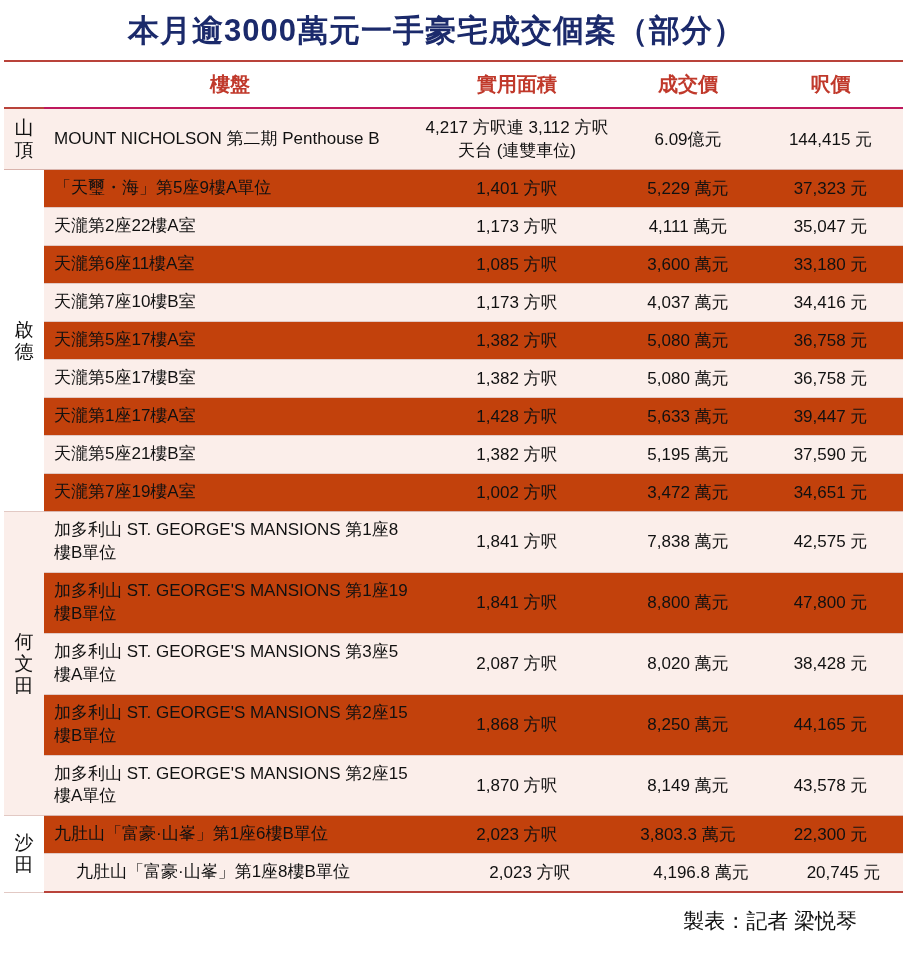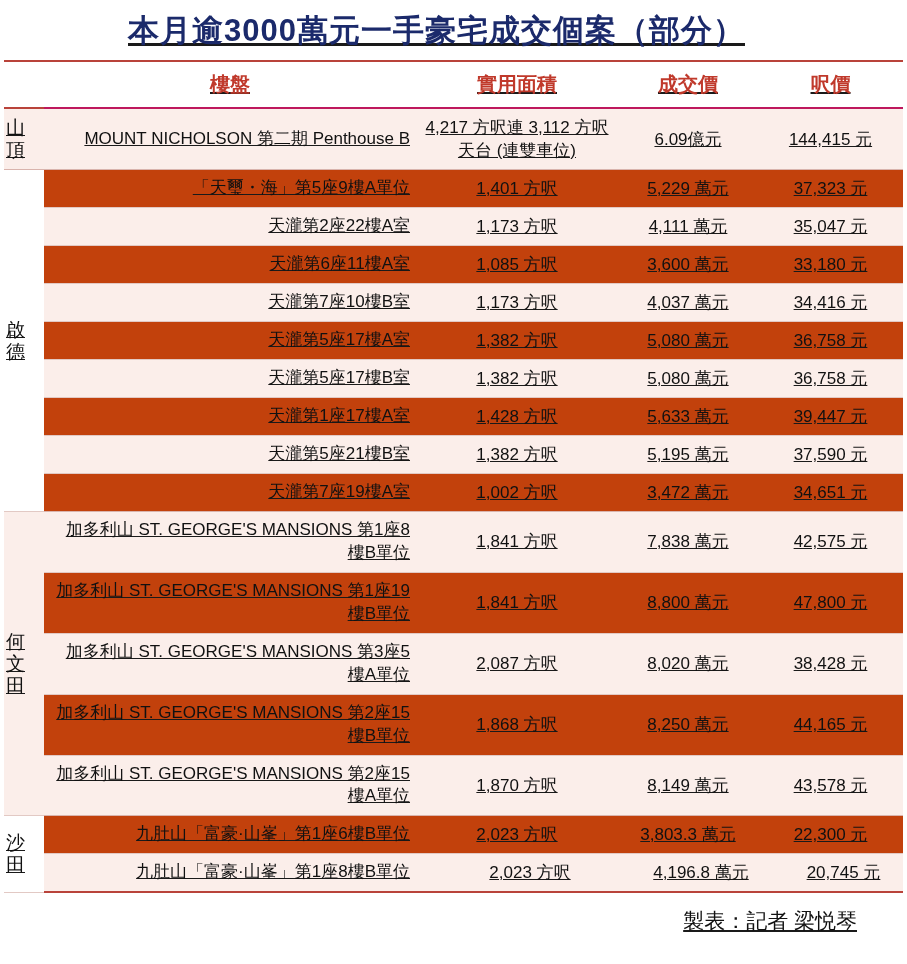--- a/index.html
+++ b/index.html
@@ -14,21 +14,20 @@
     color: #1a1a1a;
     position: relative;
     overflow: hidden;
   }
   .page {
     width: 873px;
     height: 964px;
     box-sizing: border-box;
     padding: 0;
     position: relative;
-    text-decoration: underline;
   }
   .title {
     text-align: center;
     font-size: 31px;
     font-weight: bold;
     color: #1b2a6b;
     letter-spacing: 1px;
     padding: 10px 0 8px 0;
     font-family: "Liberation Sans", sans-serif;
   }
@@ -59,31 +58,31 @@
     border-bottom: 2px solid #b9433a;
   }
   tbody td {
     font-size: 17px;
     padding: 7px 6px;
     border-bottom: 1px solid #e2c9c4;
     vertical-align: middle;
     color: #111;
   }
   td.district {
-    text-align: left;
+    text-align: center;
     font-size: 19px;
     font-weight: normal;
     padding: 4px 2px;
     line-height: 1.15;
     word-break: break-all;
     background: #ffffff;
     border-bottom: 1px solid #e2c9c4;
   }
   td.name {
-    text-align: right;
+    text-align: left;
     padding-left: 10px;
     line-height: 1.35;
   }
   td.area, td.price, td.unit {
     text-align: center;
   }
   tr.shade td { background: #fbeeea; }
   tr.plain td { background: #c2410c; }
   td.district.shade { background: #fbeeea; }
   td.district.plain { background: #ffffff; }

